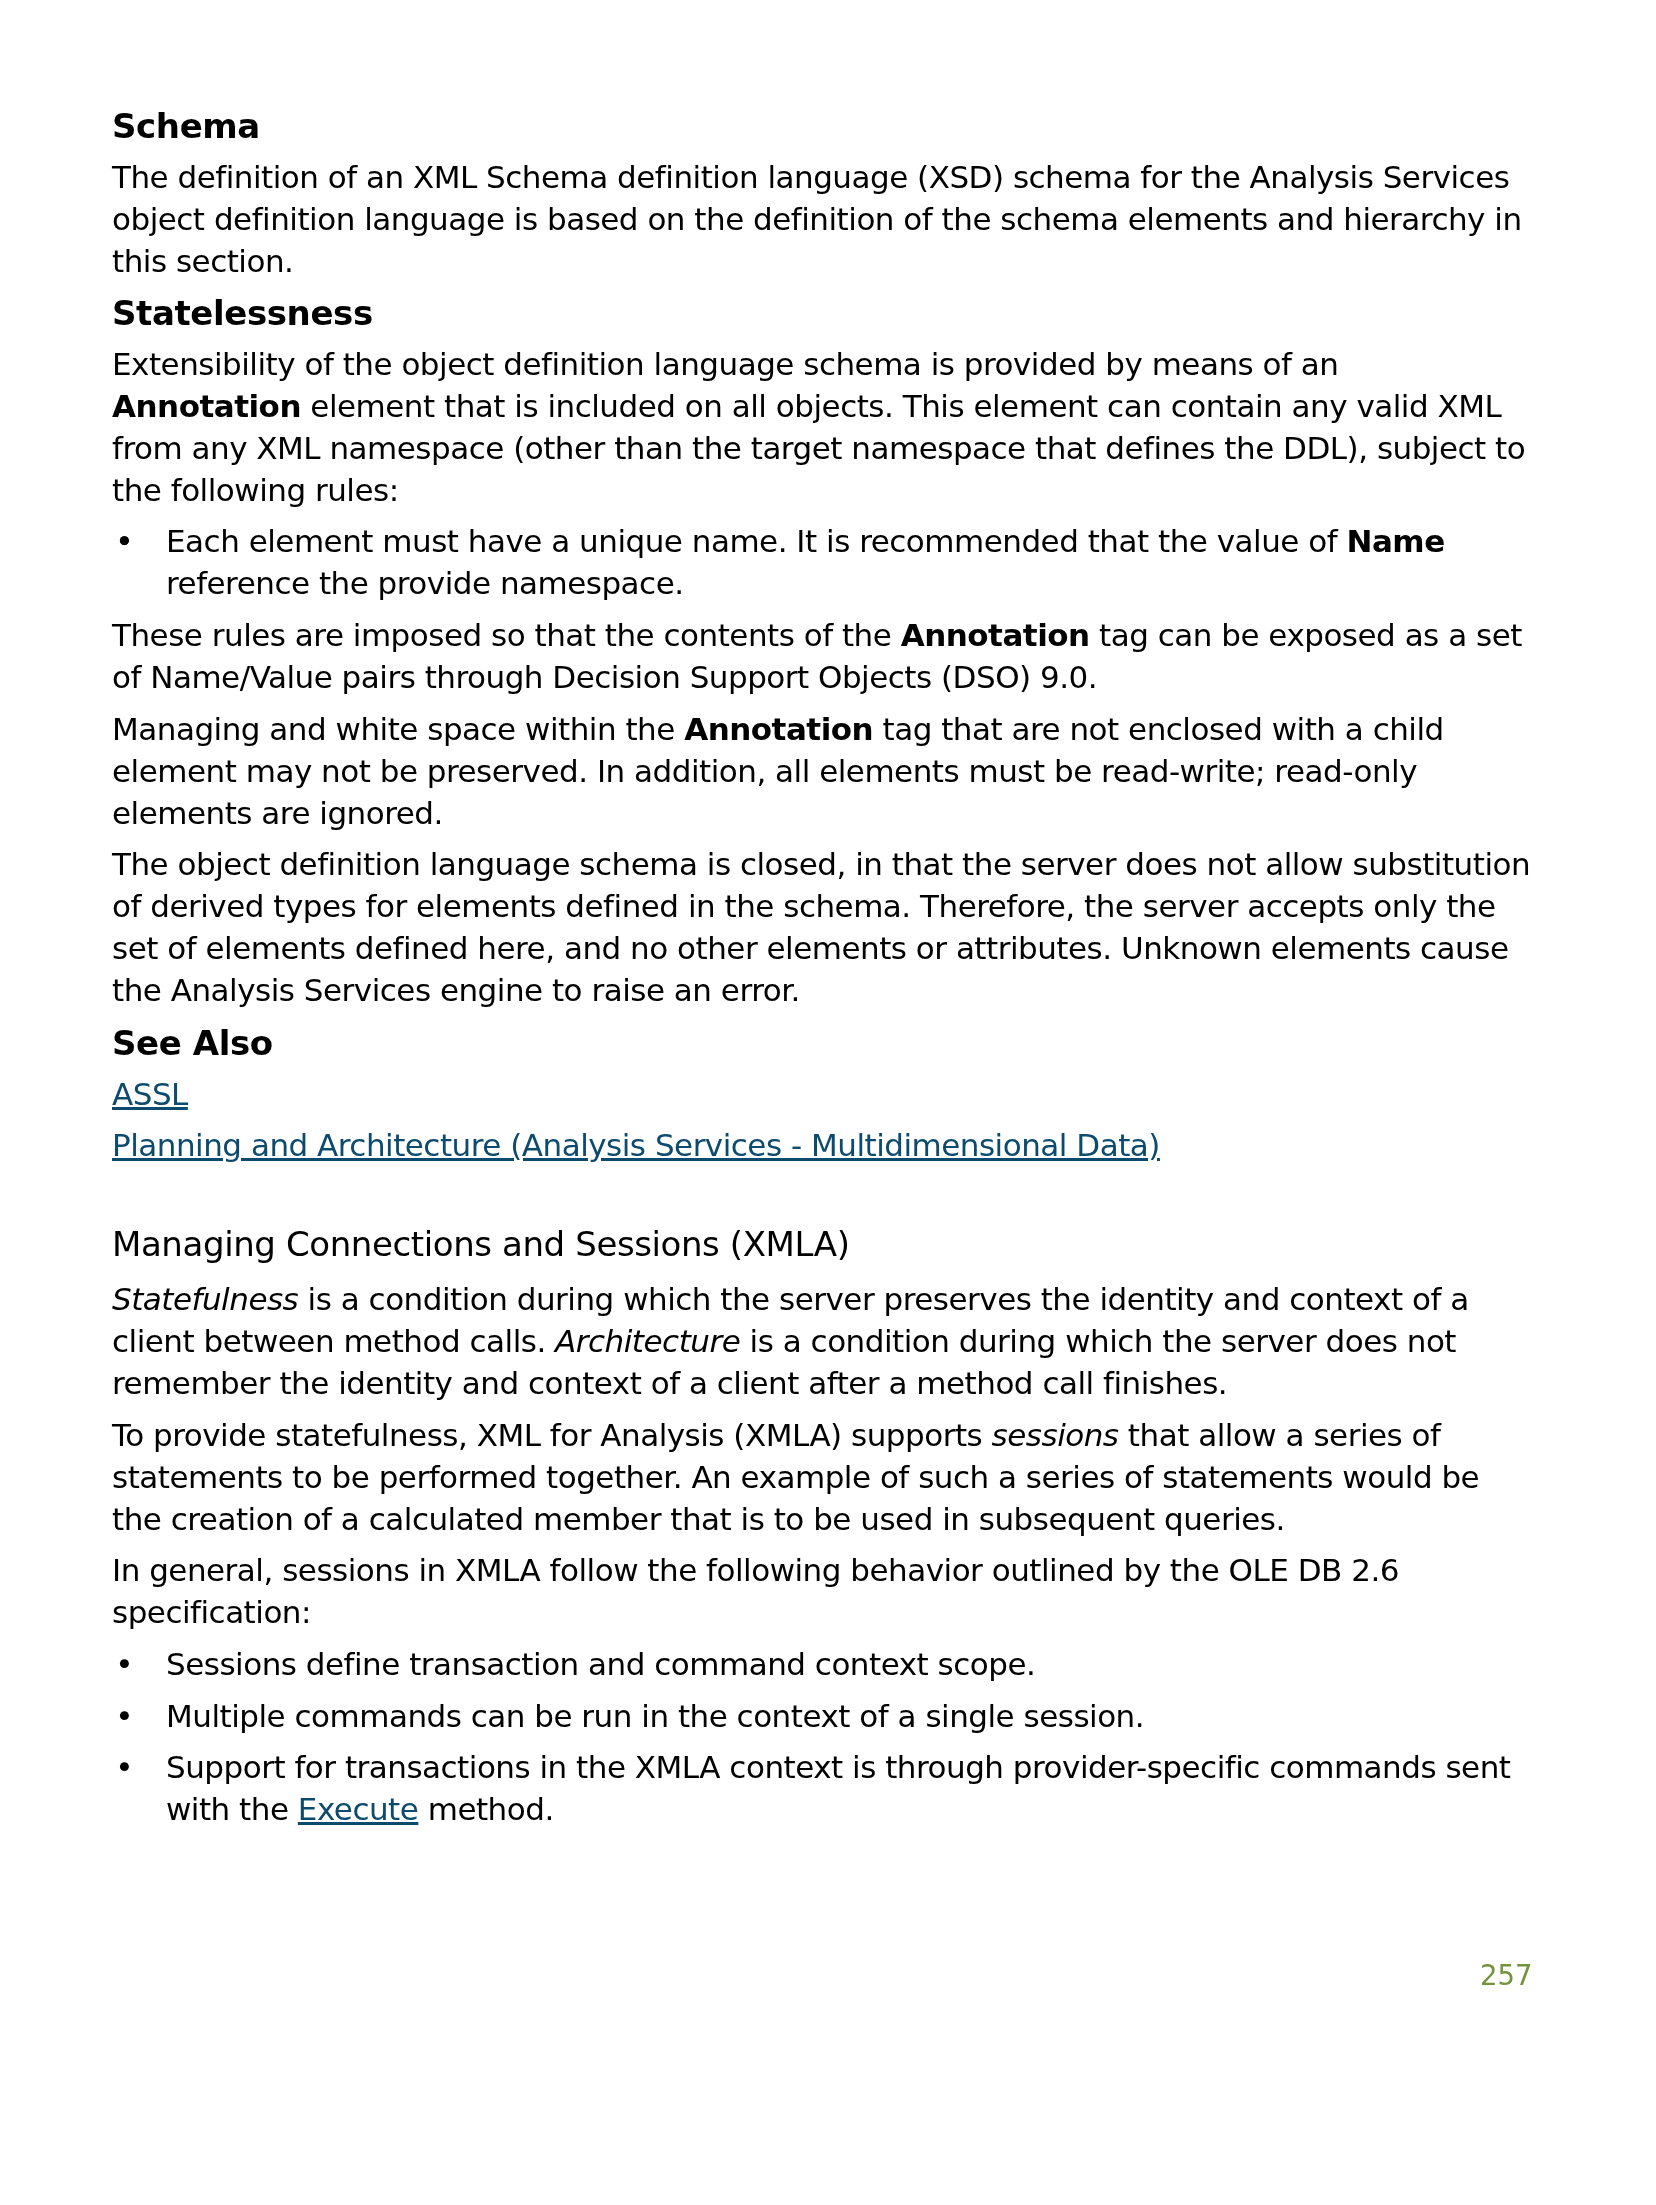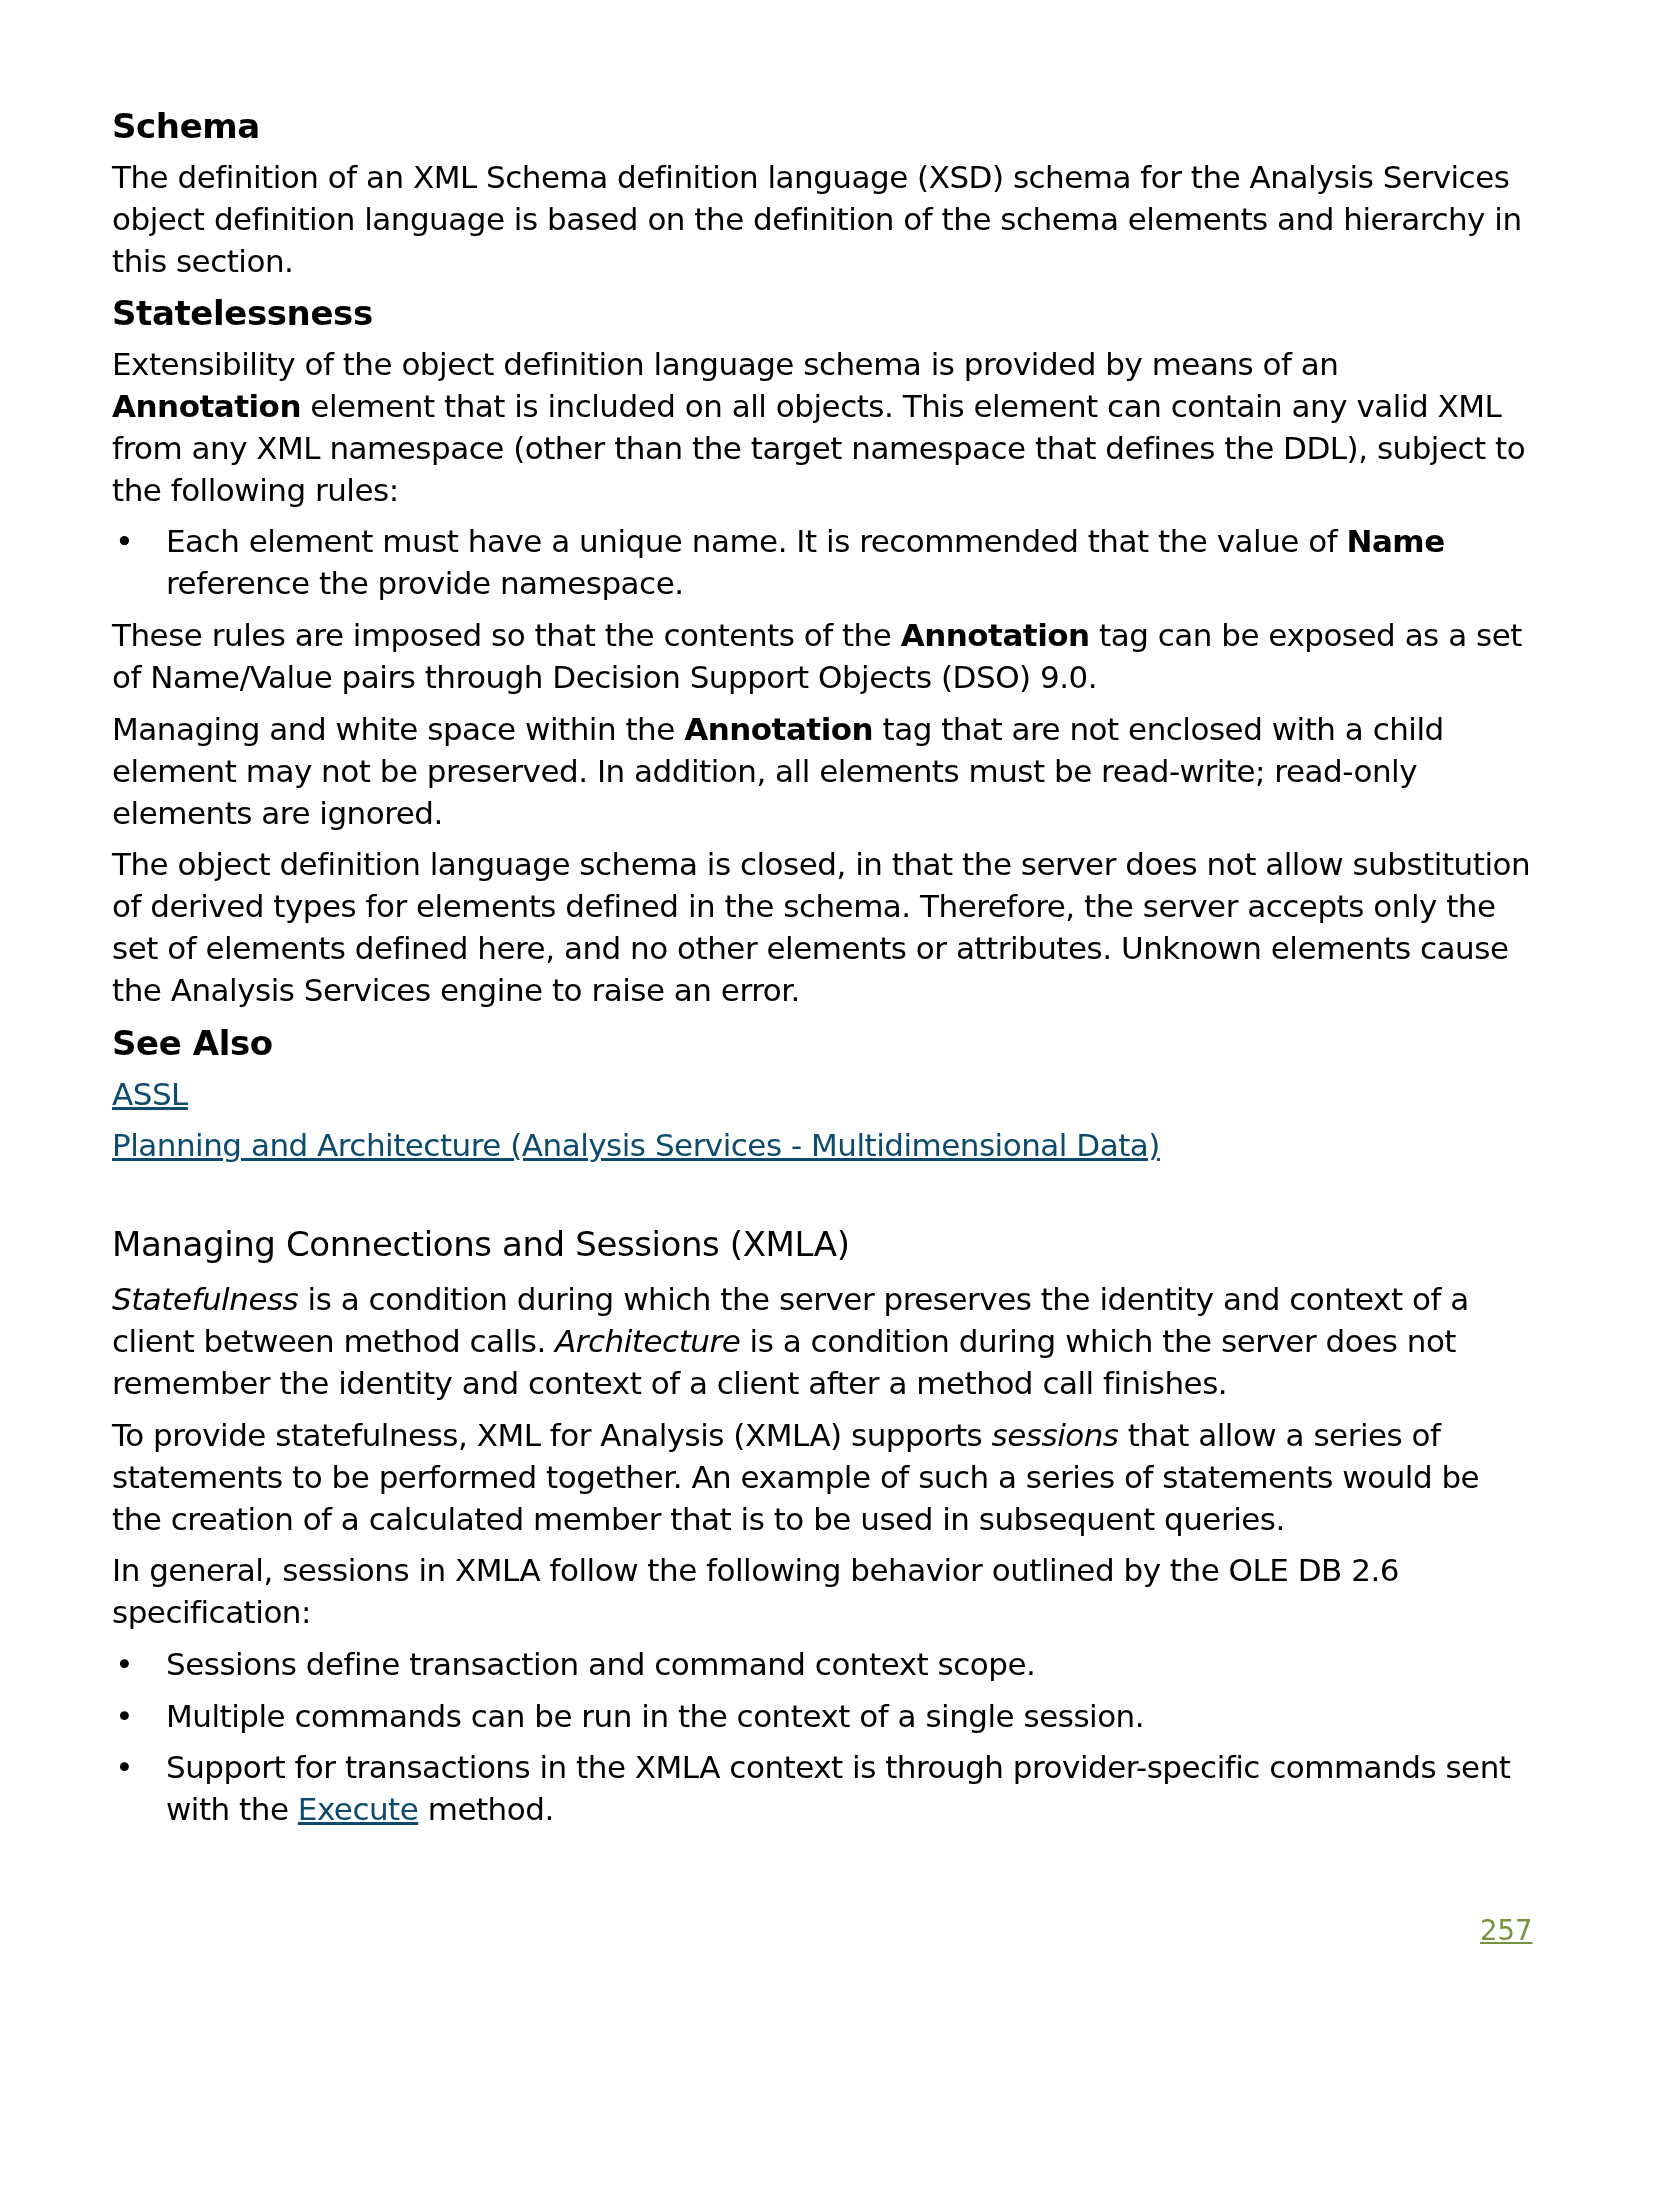--- a/index.html
+++ b/index.html
@@ -8,21 +8,21 @@
   .page { position: absolute; left: 112px; top: 104px; width: 1424px; }
   .h3 { font-weight: bold; font-size: 34px; line-height: 45px; margin: 0 0 6.5px 0; letter-spacing: -0.4px; }
   .h2 { font-weight: normal; font-size: 34px; line-height: 53px; margin: 52px 0 6.5px 0; letter-spacing: -0.4px; }
   p { font-size: 31px; line-height: 42px; margin: 0 0 9.7px 0; letter-spacing: -0.5px; }
   ul { list-style: none; margin: 0 0 9.7px 0; padding: 0; }
   li { position: relative; padding-left: 54px; font-size: 31px; line-height: 42px; margin-bottom: 9.7px; letter-spacing: -0.5px; }
   li .bullet { position: absolute; left: 3.2px; top: 0; }
   a { color: #0c4a6e; text-decoration: underline; }
   b { font-weight: bold; }
   .links p { margin-bottom: 9.7px; }
-  .page-number { position: absolute; left: 1480px; top: 1914px; font-size: 27.5px; color: #76923C; text-decoration: underline; }
+  .page-number { position: absolute; left: 1480px; top: 1959px; font-size: 27.5px; color: #76923C; }
 </style>
 </head>
 <body>
 
 <div class="page">
 
   <div class="h3">Schema</div>
   <p>The definition of an XML Schema definition language (XSD) schema for the Analysis Services object definition language is based on the definition of the schema elements and hierarchy in this section.</p>
 
   <div class="h3">Statelessness</div>

